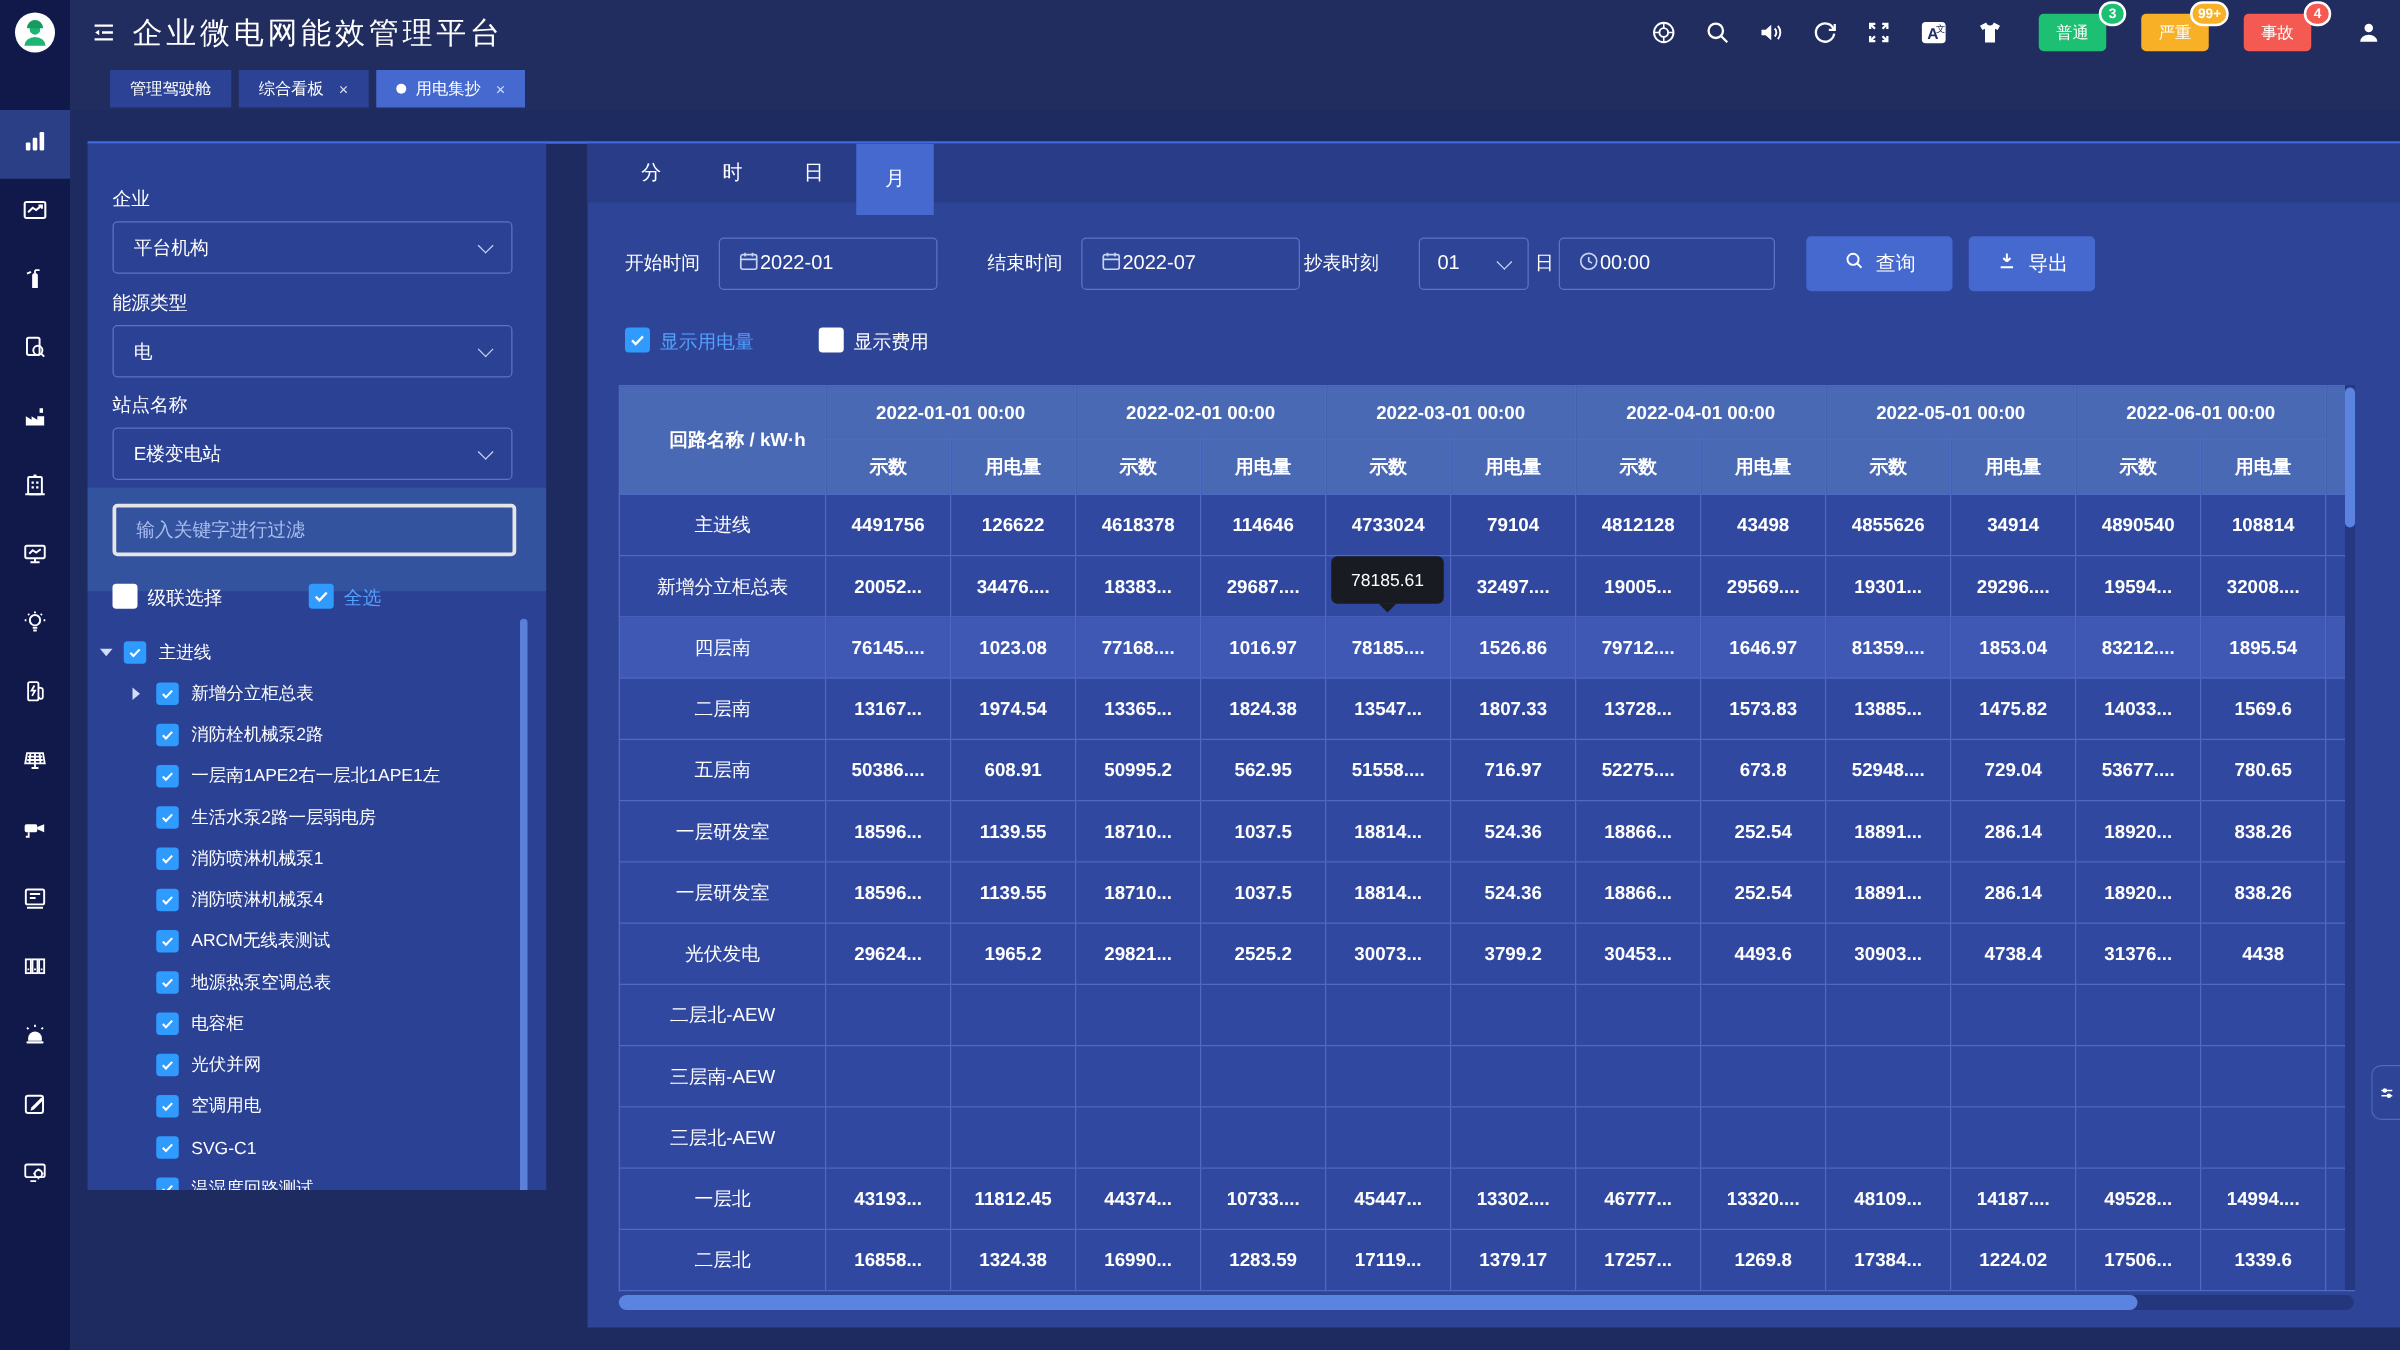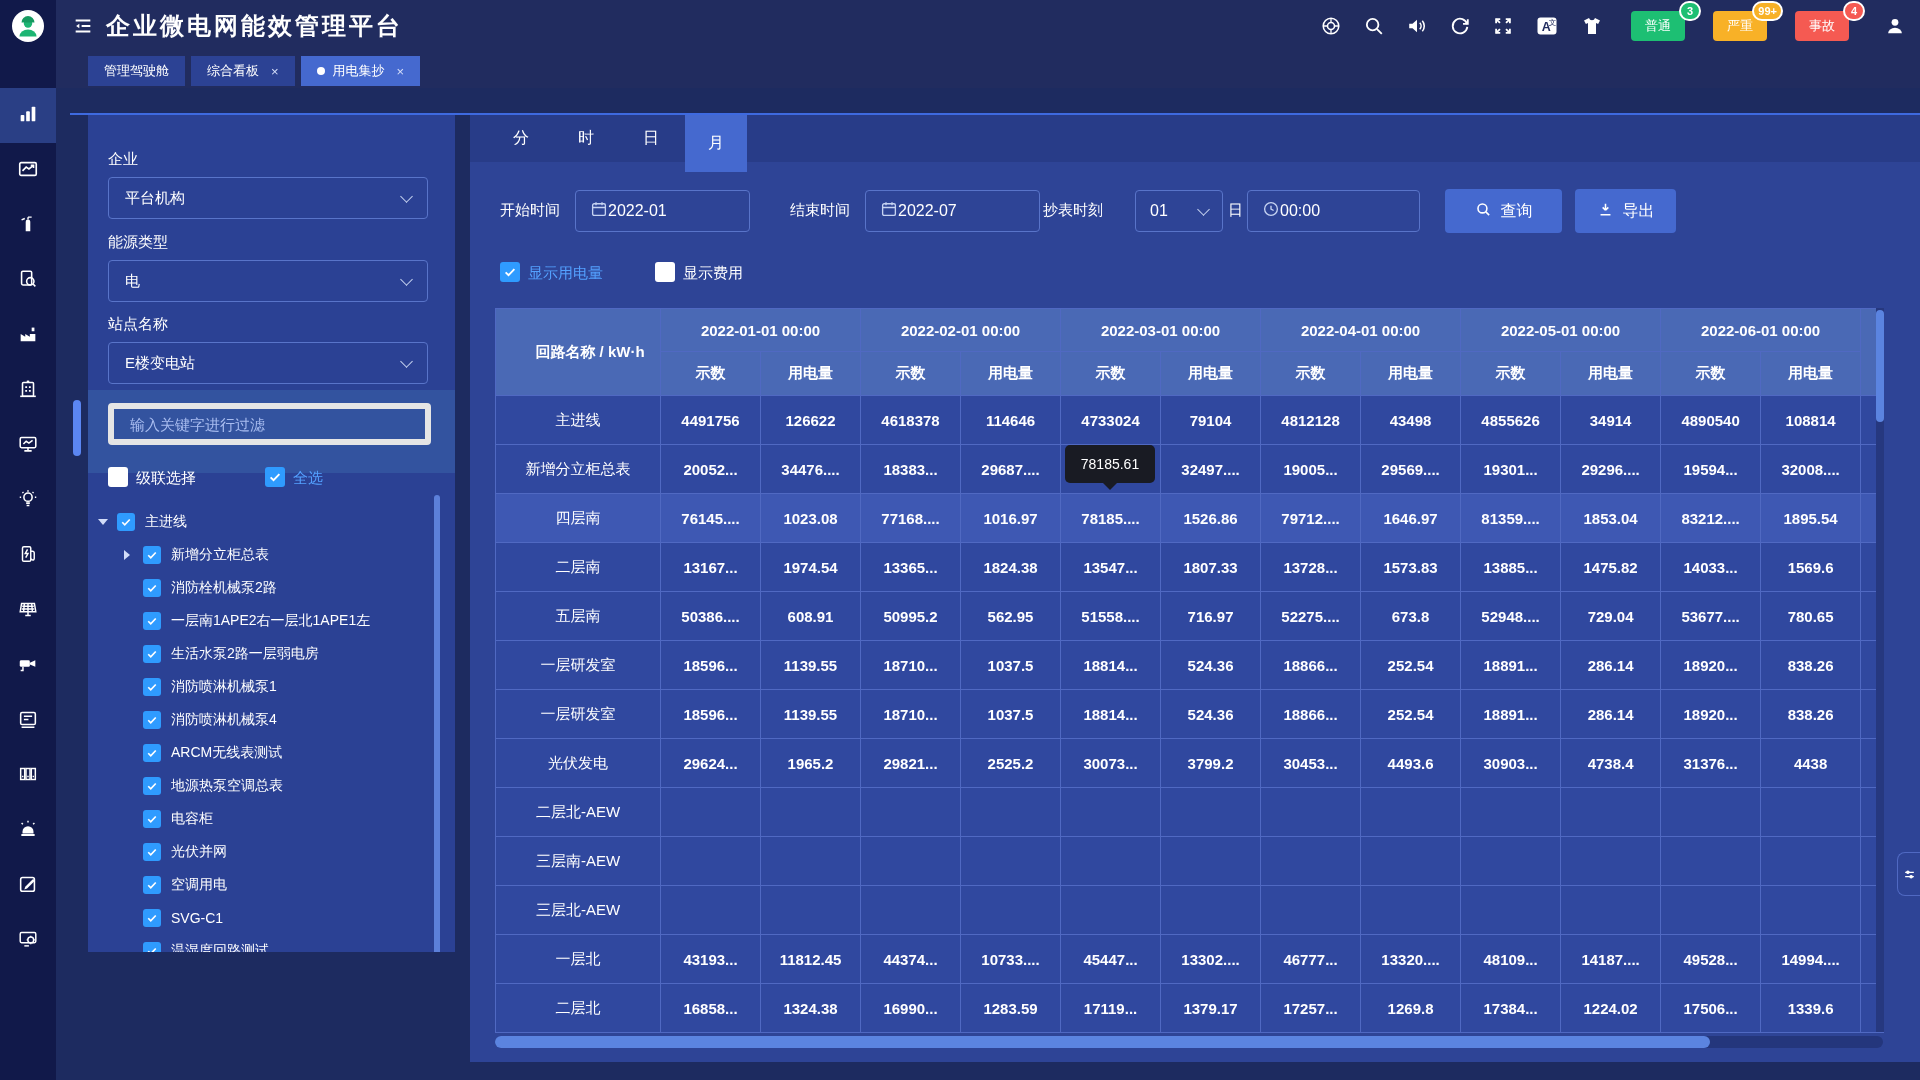--- a/index.html
+++ b/index.html
@@ -5,21 +5,21 @@
 *{margin:0;padding:0;box-sizing:border-box;}
 html,body{width:1920px;height:1080px;overflow:hidden;background:#1d2b60;
   font-family:"Liberation Sans","DejaVu Sans",sans-serif;color:#fff;}
 .app{position:relative;width:1920px;height:1080px;}
 
 
 .topbar{position:absolute;top:0;left:0;width:1920px;height:88px;background:#212c5f;}
 .logo-box{position:absolute;top:0;left:0;width:56px;height:88px;background:#11194a;
   display:flex;justify-content:center;align-items:flex-start;padding-top:9px;}
 .collapse-icon{position:absolute;left:72px;top:15px;cursor:pointer;}
-.app-title{position:absolute;left:106px;top:10px;font-size:24px;font-weight:700;letter-spacing:3px;white-space:nowrap;}
+.app-title{position:absolute;left:106px;top:10px;font-size:24px;font-weight:400;letter-spacing:3px;white-space:nowrap;}
 .topbar-right{position:absolute;right:14px;top:0;height:52px;display:flex;align-items:center;gap:21px;}
 .tb-icon{display:flex;align-items:center;cursor:pointer;}
 .alarm-group{display:flex;align-items:center;gap:28px;margin:0 14px 0 6px;}
 .alarm-wrap{position:relative;}
 .alarm-btn{border:none;border-radius:4px;color:#fff;font-size:13px;padding:6px 14px;cursor:pointer;
   font-family:inherit;white-space:nowrap;}
 .alarm-badge{position:absolute;top:-10px;right:-16px;min-width:22px;height:20px;border-radius:10px;
   border:2px solid #fff;color:#fff;font-size:11px;display:flex;align-items:center;justify-content:center;
   padding:0 4px;font-weight:700;}
 
@@ -34,29 +34,29 @@
 .rail{position:absolute;left:0;top:88px;width:56px;height:992px;background:#11194a;}
 .rail-item{width:56px;height:55px;display:flex;align-items:center;justify-content:center;cursor:pointer;}
 .rail-item.active{background:#2a3f85;}
 
 
 .content{position:absolute;left:56px;top:88px;width:1864px;height:992px;background:#1d2b60;}
 .topline{position:absolute;left:14px;right:0;top:25px;height:2px;background:#3e6ae0;}
 .panel-thumb{position:absolute;left:17px;top:312px;width:8px;height:56px;background:#5b86f2;border-radius:4px;}
 
 
-.filter-panel{position:absolute;left:32px;top:27px;width:367px;height:837px;background:#2b4194;overflow:hidden;}
+.filter-panel{position:absolute;left:14px;top:27px;width:367px;height:837px;background:#2b4194;overflow:hidden;}
 .fp-label{position:absolute;left:20px;font-size:15px;}
 .fp-select{position:absolute;left:20px;width:320px;height:42px;border:1px solid #5974c9;border-radius:4px;
   display:flex;align-items:center;padding:0 16px;font-size:15px;cursor:pointer;}
 .chev{margin-left:auto;width:9px;height:9px;border-right:1.6px solid #c7d4f0;border-bottom:1.6px solid #c7d4f0;
   transform:rotate(45deg);margin-top:-4px;}
 .search-section{position:absolute;left:0;top:275px;width:367px;height:83px;background:#33539f;}
 .search-input{position:absolute;left:20px;top:288px;width:323px;height:42px;background:transparent;
-  border:6px solid #e5e5e5;border-radius:4px;color:#fff;font-size:15px;padding:0 16px;font-family:inherit;}
+  border:3px solid #e5e5e5;border-radius:4px;color:#fff;font-size:15px;padding:0 16px;font-family:inherit;}
 .search-input::placeholder{color:#a9bdf0;}
 .cb{width:20px;height:20px;border-radius:3px;background:#fff;display:flex;align-items:center;justify-content:center;cursor:pointer;flex:none;}
 .cb.checked{background:#2f9bff;}
 .cb.small{width:18px;height:18px;}
 .cascade-label{position:absolute;left:48px;top:354px;font-size:15px;cursor:pointer;}
 .selectall-label{position:absolute;left:205px;top:354px;font-size:15px;color:#54a1ff;cursor:pointer;}
 .tree{position:absolute;left:0;top:390px;width:360px;}
 .tree-row{height:33px;display:flex;align-items:center;cursor:pointer;}
 .caret{flex:none;}
 .caret.down{width:0;height:0;border-left:5px solid transparent;border-right:5px solid transparent;

